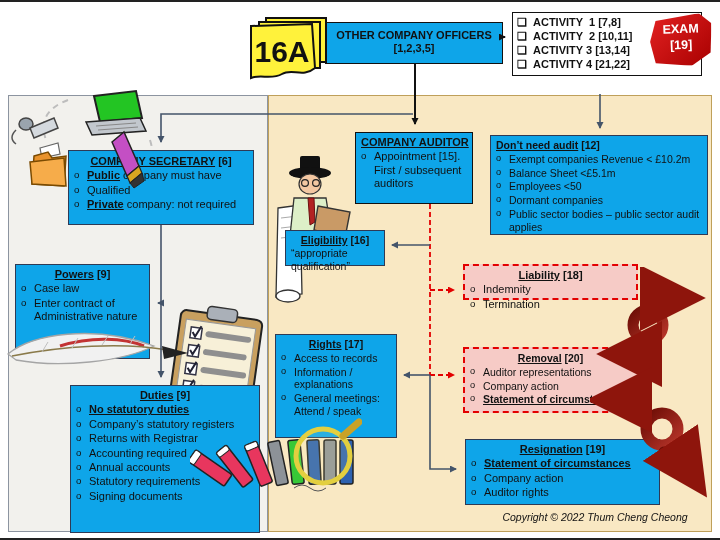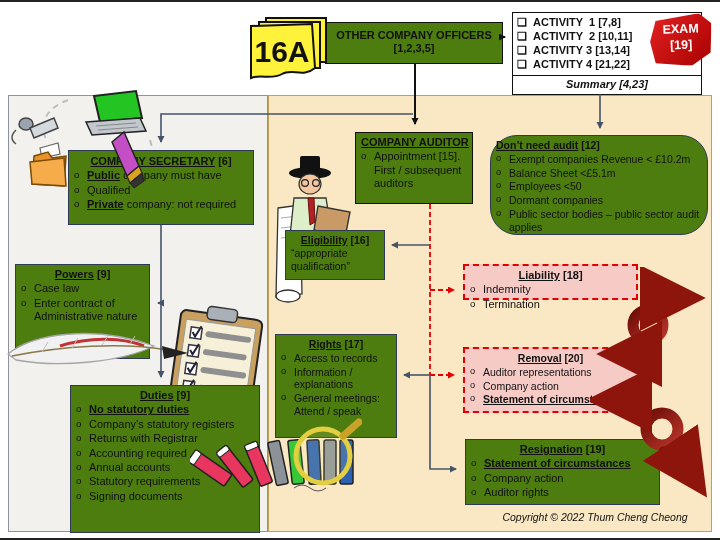--- a/index.html
+++ b/index.html
@@ -3,21 +3,21 @@
 <meta charset="utf-8">
 <style>
   html,body{margin:0;padding:0;background:#fff;}
   .stage{position:relative;width:720px;height:540px;background:#fff;overflow:hidden;
          font-family:"Liberation Sans",sans-serif;color:#111;
          border-top:2px solid #222;border-bottom:2px solid #222;box-sizing:border-box;}
   .abs{position:absolute;}
   .panel{position:absolute;z-index:1;box-sizing:border-box;}
   .panel.left{background:#F2F1ED;border:1.2px solid #8C94A0;}
   .panel.right{background:#F9E8C3;border:1.5px solid #BFa05A;}
-  .box{position:absolute;z-index:3;background:#4d7c0f;border:1.4px solid #2E3A55;
+  .box{position:absolute;z-index:3;background:#0ea5e9;border:1.4px solid #2E3A55;
        box-sizing:border-box;padding:3px 5px 2px 5px;font-size:11px;line-height:1.22;}
   .box.blackb{border-color:#111;}
   .box.pink{background:#F6CBC6;border:2px dashed #E30000;}
   .ttl{font-weight:bold;text-align:center;white-space:nowrap;}
   .ttl.leftal{text-align:left;}
   .u{text-decoration:underline;}
   .ref{font-weight:bold;}
   .li{display:flex;gap:5px;margin-top:1px;}
   .m{flex:none;width:8px;font-size:0.88em;transform:translateY(-0.5px);}
   .st{font-weight:bold;text-decoration:underline;}
@@ -215,23 +215,20 @@
         <div class="li">
           <span class="m">❑</span>
           <span class="tx"><span>ACTIVITY 3 [13,14]</span></span>
         </div>
         <div class="li">
           <span class="m">❑</span>
           <span class="tx"><span>ACTIVITY 4 [21,22]</span></span>
         </div>
       </div>
   </div>
-  <div class="sumbox" style="left:512px;top:73px;width:190px;height:20px;">
-    <span>Summary [4,23]</span>
-  </div>
 
   <div class="exam" style="left:650px;top:12px;width:62px;height:52px;">
     <div>EXAM</div>
     <div>[19]</div>
   </div>
 
   <div class="box" style="left:68px;top:148px;width:186px;height:75px;padding-top:4px;">
     <div class="ttl"><span class="u">COMPANY SECRETARY</span> <span class="ref">[6]</span></div>
     <div>
         <div class="li">
@@ -300,21 +297,21 @@
   <div class="box blackb" style="left:355px;top:130px;width:118px;height:72px;">
     <div class="ttl"><span class="u">COMPANY AUDITOR</span></div>
     <div>
         <div class="li">
           <span class="m">o</span>
           <span class="tx"><span>Appointment [15]. First / subsequent auditors</span></span>
         </div>
       </div>
   </div>
 
-  <div class="box f105" style="left:490px;top:133px;width:218px;height:100px;border-radius:27px;">
+  <div class="box f105" style="left:490px;top:133px;width:218px;height:100px;">
     <div class="ttl leftal"><span class="u">Don’t need audit</span> <span class="ref">[12]</span></div>
     <div>
         <div class="li">
           <span class="m">o</span>
           <span class="tx"><span>Exempt companies Revenue &lt; £10.2m</span></span>
         </div>
         <div class="li">
           <span class="m">o</span>
           <span class="tx"><span>Balance Sheet &lt;£5.1m</span></span>
         </div>
@@ -326,21 +323,21 @@
           <span class="m">o</span>
           <span class="tx"><span>Dormant companies</span></span>
         </div>
         <div class="li">
           <span class="m">o</span>
           <span class="tx"><span>Public sector bodies – public sector audit applies</span></span>
         </div>
       </div>
   </div>
 
-  <div class="box f105" style="left:285px;top:228px;width:100px;height:50px;">
+  <div class="box f105" style="left:285px;top:228px;width:100px;height:36px;">
     <div class="ttl"><span class="u">Eligibility</span> <span class="ref">[16]</span></div>
     <div>“appropriate qualification”</div>
   </div>
 
   <div class="box pink" style="left:463px;top:262px;width:175px;height:36px;">
     <div class="ttl"><span class="u">Liability</span> <span class="ref">[18]</span></div>
     <div>
         <div class="li">
           <span class="m">o</span>
           <span class="tx"><span>Indemnity</span></span>

